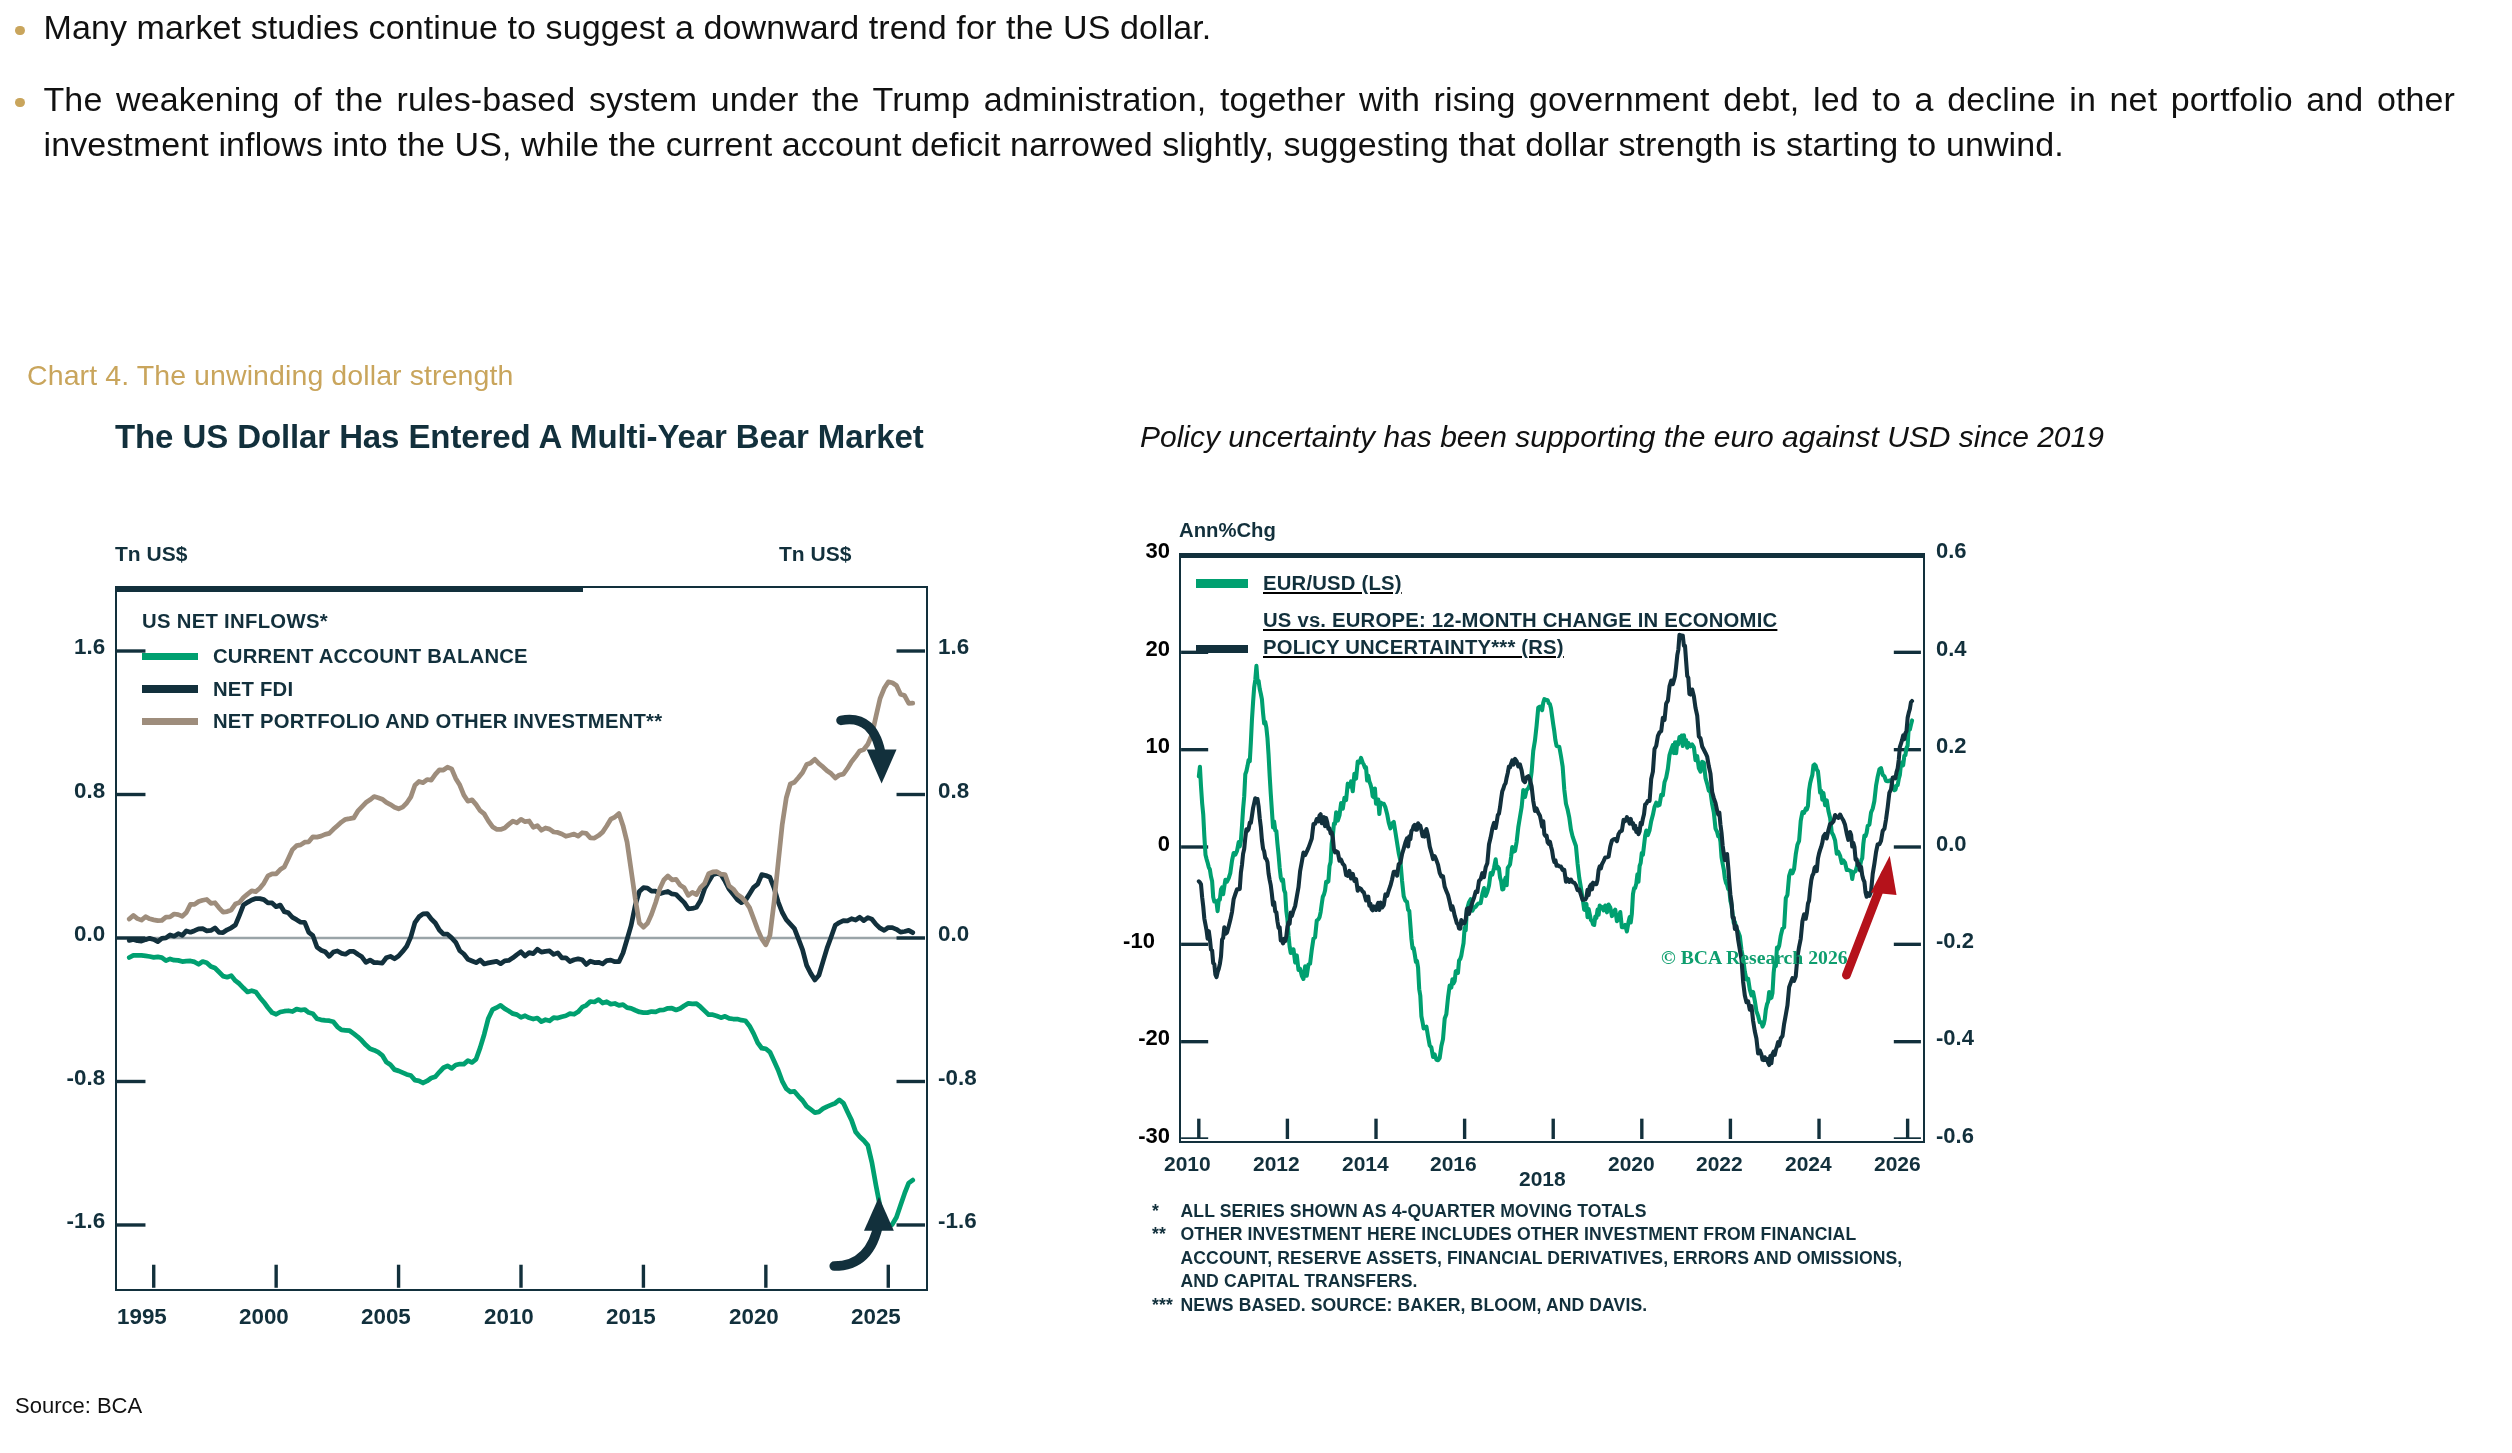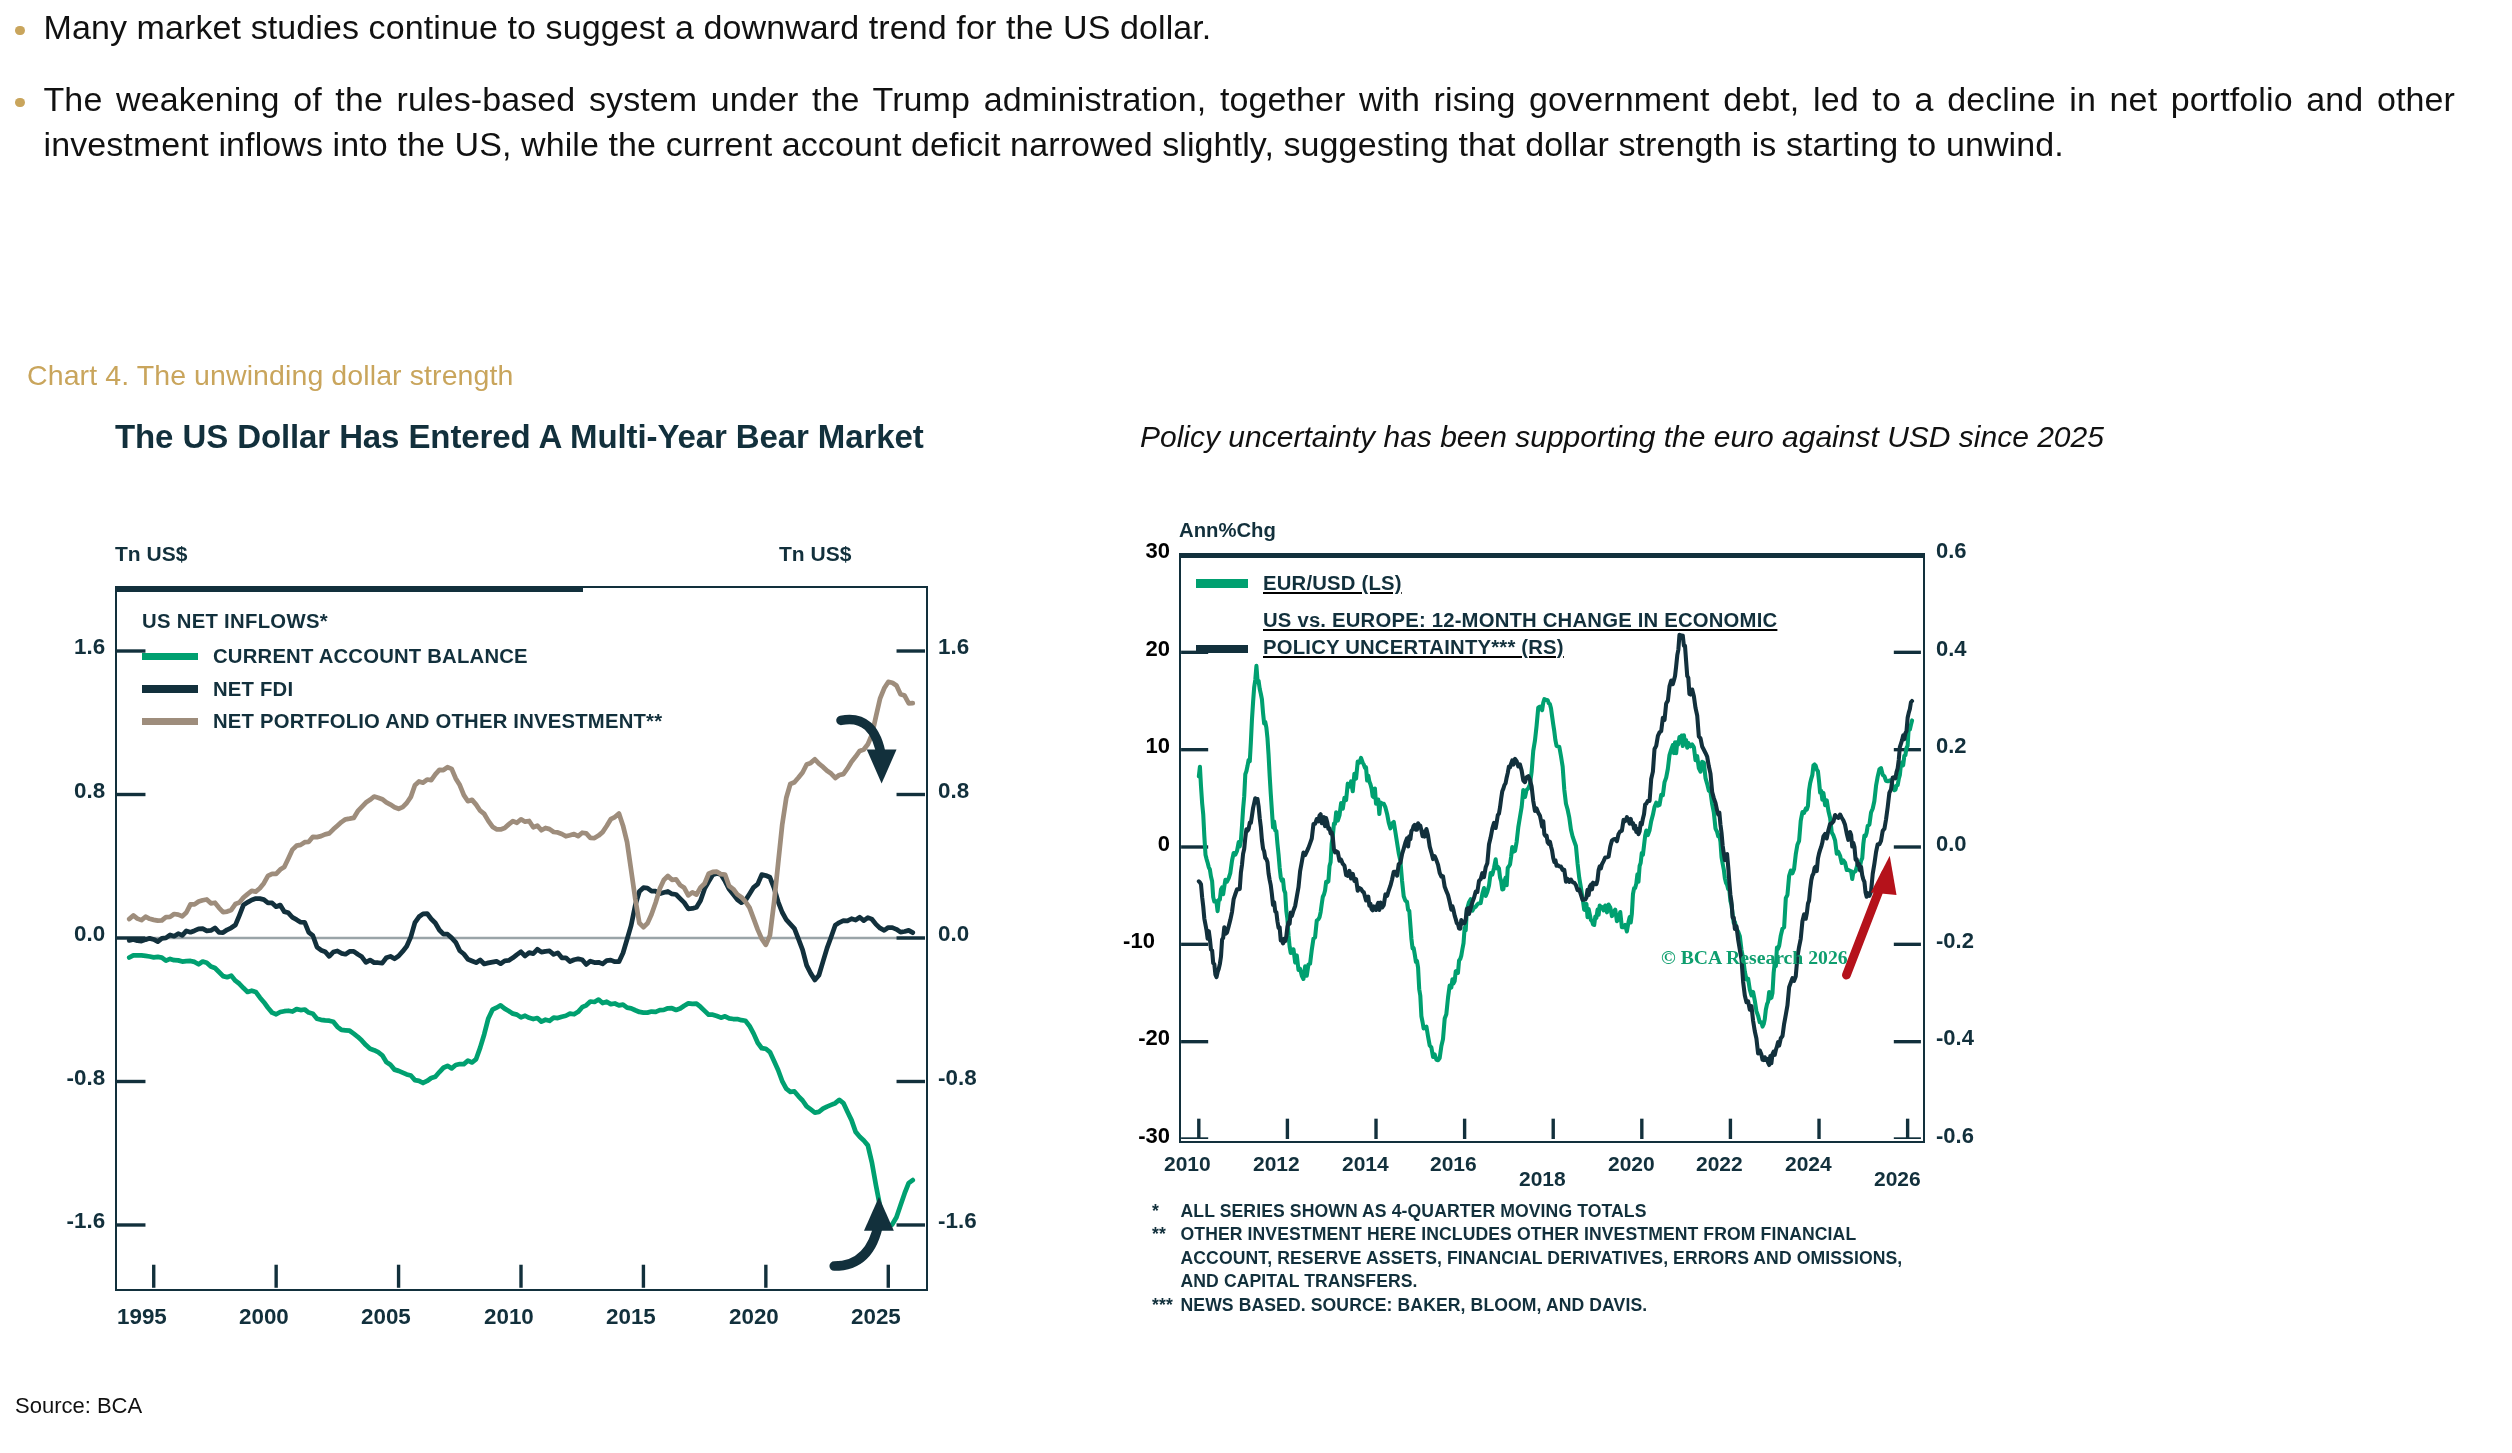--- a/index.html
+++ b/index.html
@@ -153,21 +153,21 @@
       <div class="lp-xlab" style="left: 457px; top: 887px;">2010</div>
       <div class="lp-xlab" style="left: 579px; top: 887px;">2015</div>
       <div class="lp-xlab" style="left: 702px; top: 887px;">2020</div>
       <div class="lp-xlab" style="left: 824px; top: 887px;">2025</div>
     </div>
 </div>
 
 <div class="src">Source: BCA</div>
 
 <div class="right-panel">
-  <div class="rp-title">Policy uncertainty has been supporting the euro against USD since 2025</div>
+  <div class="rp-title">Policy uncertainty has been supporting the euro against USD since 2019</div>
   <div class="rp-unit">Ann%Chg</div>
 
   <div class="rp-frame">
     <svg id="rp-svg" width="740" height="584" viewBox="0 0 1092 862">
       <g id="rp-ticks-left">
           <line x1="0" y1="0" x2="40" y2="0" stroke="#12303C" stroke-width="5"></line>
           <line x1="0" y1="143.66666666666663" x2="40" y2="143.66666666666663" stroke="#12303C" stroke-width="5"></line>
           <line x1="0" y1="287.33333333333337" x2="40" y2="287.33333333333337" stroke="#12303C" stroke-width="5"></line>
           <line x1="0" y1="431" x2="40" y2="431" stroke="#12303C" stroke-width="5"></line>
           <line x1="0" y1="574.6666666666667" x2="40" y2="574.6666666666667" stroke="#12303C" stroke-width="5"></line>
@@ -235,21 +235,21 @@
       <div class="rp-ylab-r" style="left: 811px; top: 608px;">-0.4</div>
       <div class="rp-ylab-r" style="left: 811px; top: 706px;">-0.6</div>
       <div class="rp-xlab" style="left: 39px; top: 735px;">2010</div>
       <div class="rp-xlab" style="left: 128px; top: 735px;">2012</div>
       <div class="rp-xlab" style="left: 217px; top: 735px;">2014</div>
       <div class="rp-xlab" style="left: 305px; top: 735px;">2016</div>
       <div class="rp-xlab" style="left: 394px; top: 735px; margin-top: 15px;">2018</div>
       <div class="rp-xlab" style="left: 483px; top: 735px;">2020</div>
       <div class="rp-xlab" style="left: 571px; top: 735px;">2022</div>
       <div class="rp-xlab" style="left: 660px; top: 735px;">2024</div>
-      <div class="rp-xlab" style="left: 749px; top: 735px; margin-top: 15px;">2026</div>
+      <div class="rp-xlab" style="left: 749px; top: 735px;">2026</div>
     </div>
 
   <div class="rp-notes">
     <div class="note">
       <span class="note-mark">*</span>
       <span class="note-body">ALL SERIES SHOWN AS 4-QUARTER MOVING TOTALS</span>
     </div>
     <div class="note">
       <span class="note-mark">**</span>
       <span class="note-body" style="max-width:739px;">OTHER INVESTMENT HERE INCLUDES OTHER INVESTMENT FROM FINANCIAL ACCOUNT, RESERVE ASSETS, FINANCIAL DERIVATIVES, ERRORS AND OMISSIONS, AND CAPITAL TRANSFERS.</span>

